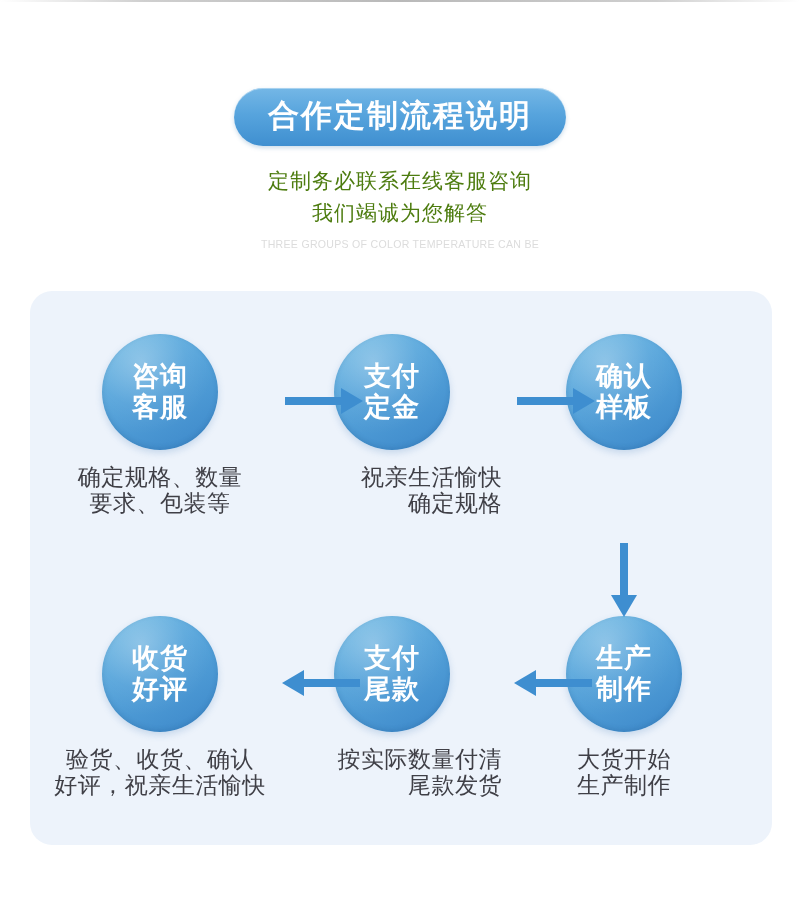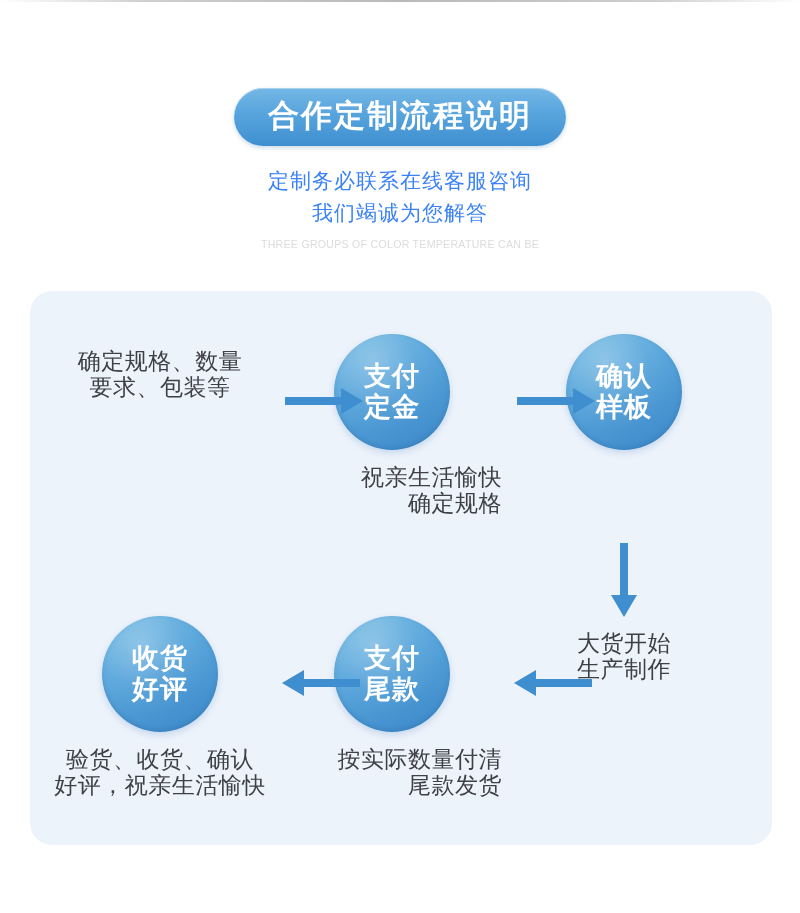--- a/index.html
+++ b/index.html
@@ -37,21 +37,21 @@
     box-shadow: 0 2px 4px rgba(70,130,180,0.28), inset 0 1px 0 rgba(255,255,255,0.38);
     color: #ffffff;
     font-size: 31px;
     font-weight: bold;
     letter-spacing: 2px;
     line-height: 1.1;
     text-align: right;
   }
   .subtitle {
     margin-top: 19px;
-    color: #3b82f6;
+    color: #4d7c0f;
     font-size: 21px;
     line-height: 32px;
     letter-spacing: 1px;
   }
   .subtitle-en {
     margin-top: 9px;
     color: #dcdcdc;
     font-size: 11.5px;
     letter-spacing: 0.3px;
     transform: scaleX(0.92);
@@ -169,20 +169,24 @@
   <div class="subtitle">
     <span>定制务必联系在线客服咨询</span><br>
     <span>我们竭诚为您解答</span>
   </div>
   <div class="subtitle-en">THREE GROUPS OF COLOR TEMPERATURE CAN BE</div>
 </div>
 
 <div class="flow-panel">
 
   <div class="node node-row1 node-col1">
+    <div class="circle">
+      <span class="circle-line">咨询</span>
+      <span class="circle-line">客服</span>
+    </div>
     <div class="caption">
       <span class="caption-line">确定规格、数量</span>
       <span class="caption-line">要求、包装等</span>
     </div>
   </div>
 
   <div class="node node-row1 node-col2">
     <div class="circle">
       <span class="circle-line">支付</span>
       <span class="circle-line">定金</span>
@@ -216,20 +220,24 @@
       <span class="circle-line">支付</span>
       <span class="circle-line">尾款</span>
     </div>
     <div class="caption">
       <span class="caption-line">按实际数量付清</span>
       <span class="caption-line">尾款发货</span>
     </div>
   </div>
 
   <div class="node node-row2 node-col3">
+    <div class="circle">
+      <span class="circle-line">生产</span>
+      <span class="circle-line">制作</span>
+    </div>
     <div class="caption">
       <span class="caption-line">大货开始</span>
       <span class="caption-line">生产制作</span>
     </div>
   </div>
 
   <div class="arrow-h arrow-right a1">
     <div class="shaft"></div>
     <div class="head"></div>
   </div>

